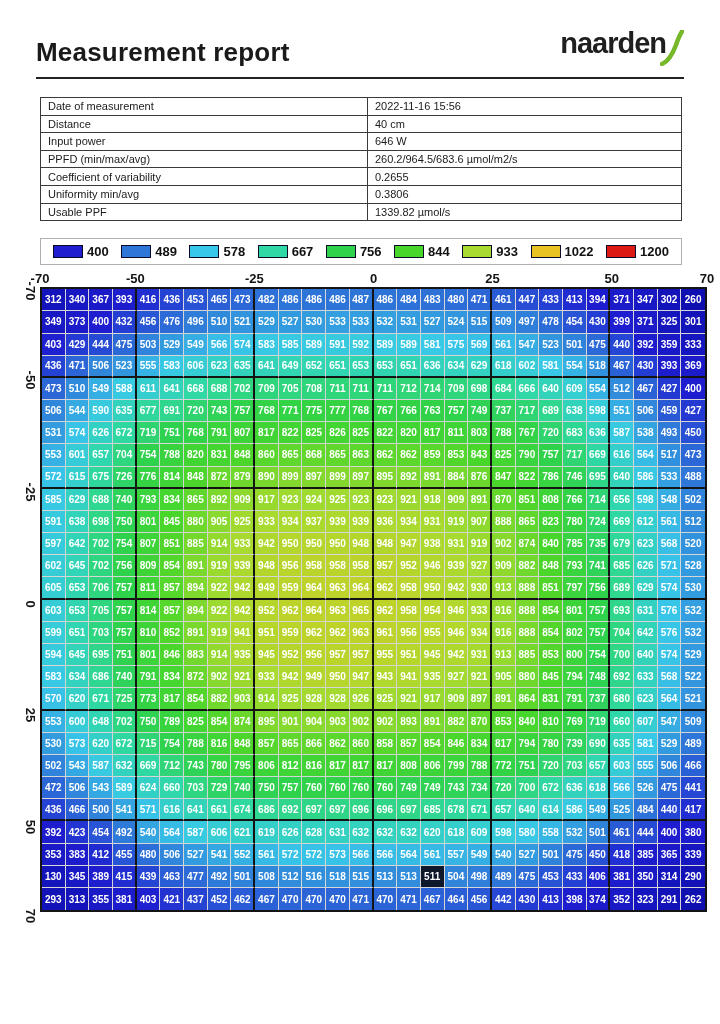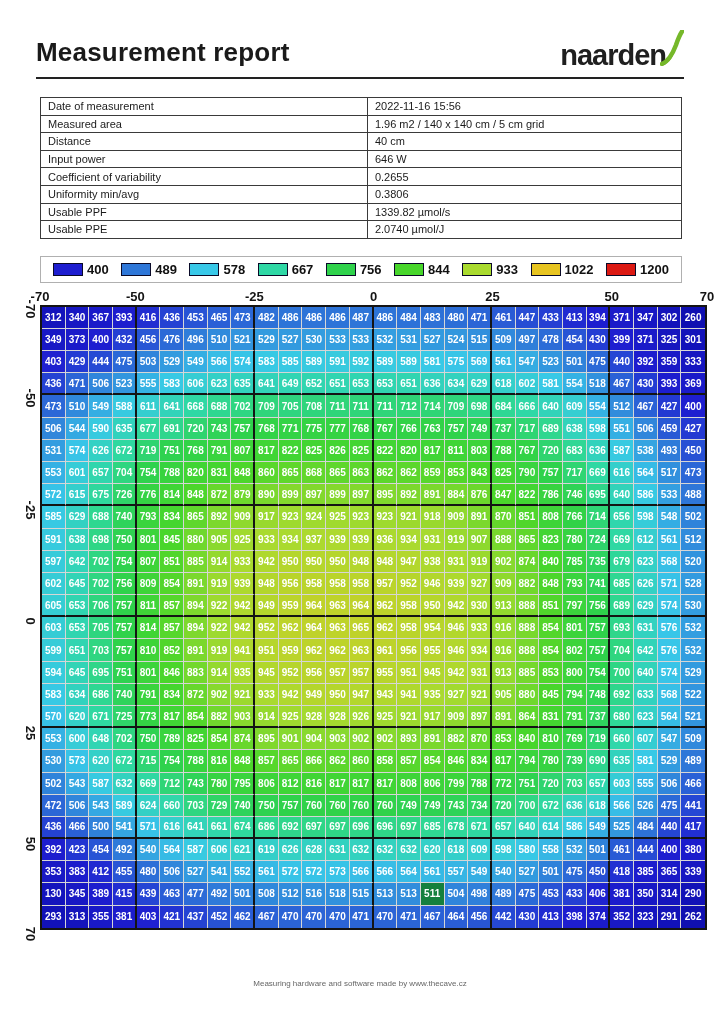--- a/index.html
+++ b/index.html
@@ -14,21 +14,21 @@
   }
   
   .header {
     margin: 0 36px 0 36px;
     padding-top: 30px;
     display: flex; align-items: flex-end; justify-content: space-between;
     border-bottom: 2px solid #222;
     padding-bottom: 9px;
   }
   .title { font-size: 26px; font-weight: 600; letter-spacing: 0.2px; color:#1a1a1a; }
-  .logo { display: flex; align-items: flex-end; margin-left: 8px; }
+  .logo { display: flex; align-items: flex-start; margin-left: 8px; }
   .logo-text { font-size: 29px; font-weight: 700; letter-spacing: -1px; color:#1f1f1f; line-height: 0.9; }
   .logo-leaf { margin-left: -6px; margin-bottom: 2px; }
   
   .info-table {
     margin: 18px 38px 0 40px;
     border-collapse: collapse;
     width: 642px;
     font-size: 11px;
   }
   .info-table td {
@@ -104,46 +104,42 @@
     </div>
   </div>
 
   <table class="info-table">
     <tbody id="info-tbody">
         <tr>
           <td class="lbl">Date of measurement</td>
           <td>2022-11-16 15:56</td>
         </tr>
         <tr>
-          <td class="lbl">Measured area</td>
-          <td>1.96 m2 / 140 x 140 cm / 5 cm grid</td>
-        </tr>
-        <tr>
           <td class="lbl">Distance</td>
           <td>40 cm</td>
         </tr>
         <tr>
           <td class="lbl">Input power</td>
           <td>646 W</td>
+        </tr>
+        <tr>
+          <td class="lbl">PPFD (min/max/avg)</td>
+          <td>260.2/964.5/683.6 µmol/m2/s</td>
         </tr>
         <tr>
           <td class="lbl">Coefficient of variability</td>
           <td>0.2655</td>
         </tr>
         <tr>
           <td class="lbl">Uniformity min/avg</td>
           <td>0.3806</td>
         </tr>
         <tr>
           <td class="lbl">Usable PPF</td>
           <td>1339.82 µmol/s</td>
-        </tr>
-        <tr>
-          <td class="lbl">Usable PPE</td>
-          <td>2.0740 µmol/J</td>
         </tr>
       </tbody>
   </table>
 
   <div class="legend" id="legend-row">
       <div class="legend-item">
         <div class="legend-swatch" style="background: rgb(30, 30, 208);"></div>
         <span class="legend-value">400</span>
       </div>
       <div class="legend-item">
@@ -928,21 +924,21 @@
         <div class="cell" style="background: rgb(44, 107, 215); color: rgb(255, 255, 255);">477</div>
         <div class="cell" style="background: rgb(46, 122, 217); color: rgb(255, 255, 255);">492</div>
         <div class="cell" style="background: rgb(47, 130, 218); color: rgb(255, 255, 255); border-right-color: rgb(20, 20, 20); border-right-width: 2px;">501</div>
         <div class="cell" style="background: rgb(48, 136, 219); color: rgb(255, 255, 255);">508</div>
         <div class="cell" style="background: rgb(49, 140, 220); color: rgb(255, 255, 255);">512</div>
         <div class="cell" style="background: rgb(49, 144, 221); color: rgb(255, 255, 255);">516</div>
         <div class="cell" style="background: rgb(49, 145, 221); color: rgb(255, 255, 255);">518</div>
         <div class="cell" style="background: rgb(49, 143, 221); color: rgb(255, 255, 255); border-right-color: rgb(20, 20, 20); border-right-width: 2px;">515</div>
         <div class="cell" style="background: rgb(49, 141, 220); color: rgb(255, 255, 255);">513</div>
         <div class="cell" style="background: rgb(49, 141, 220); color: rgb(255, 255, 255);">513</div>
-        <div class="cell" style="background: #15803d; color: rgb(255, 255, 255);">511</div>
+        <div class="cell" style="background: #0f172a; color: rgb(255, 255, 255);">511</div>
         <div class="cell" style="background: rgb(48, 133, 219); color: rgb(255, 255, 255);">504</div>
         <div class="cell" style="background: rgb(47, 127, 218); color: rgb(255, 255, 255); border-right-color: rgb(20, 20, 20); border-right-width: 2px;">498</div>
         <div class="cell" style="background: rgb(46, 119, 216); color: rgb(255, 255, 255);">489</div>
         <div class="cell" style="background: rgb(43, 105, 215); color: rgb(255, 255, 255);">475</div>
         <div class="cell" style="background: rgb(40, 83, 213); color: rgb(255, 255, 255);">453</div>
         <div class="cell" style="background: rgb(36, 63, 211); color: rgb(255, 255, 255);">433</div>
         <div class="cell" style="background: rgb(31, 36, 209); color: rgb(255, 255, 255); border-right-color: rgb(20, 20, 20); border-right-width: 2px;">406</div>
         <div class="cell" style="background: rgb(28, 28, 204); color: rgb(255, 255, 255);">381</div>
         <div class="cell" style="background: rgb(24, 24, 197); color: rgb(255, 255, 255);">350</div>
         <div class="cell" style="background: rgb(20, 20, 189); color: rgb(255, 255, 255);">314</div>
@@ -978,15 +974,14 @@
         <div class="ylab" style="top: 0px;"><span>-70</span></div>
         <div class="ylab" style="top: 89.2857px;"><span>-50</span></div>
         <div class="ylab" style="top: 200.893px;"><span>-25</span></div>
         <div class="ylab" style="top: 312.5px;"><span>0</span></div>
         <div class="ylab" style="top: 424.107px;"><span>25</span></div>
         <div class="ylab" style="top: 535.714px;"><span>50</span></div>
         <div class="ylab" style="top: 625px;"><span>70</span></div>
       </div>
   </div>
 
-  <div class="footer">Measuring hardware and software made by www.thecave.cz</div>
 
 </div>
 
 </body></html>

